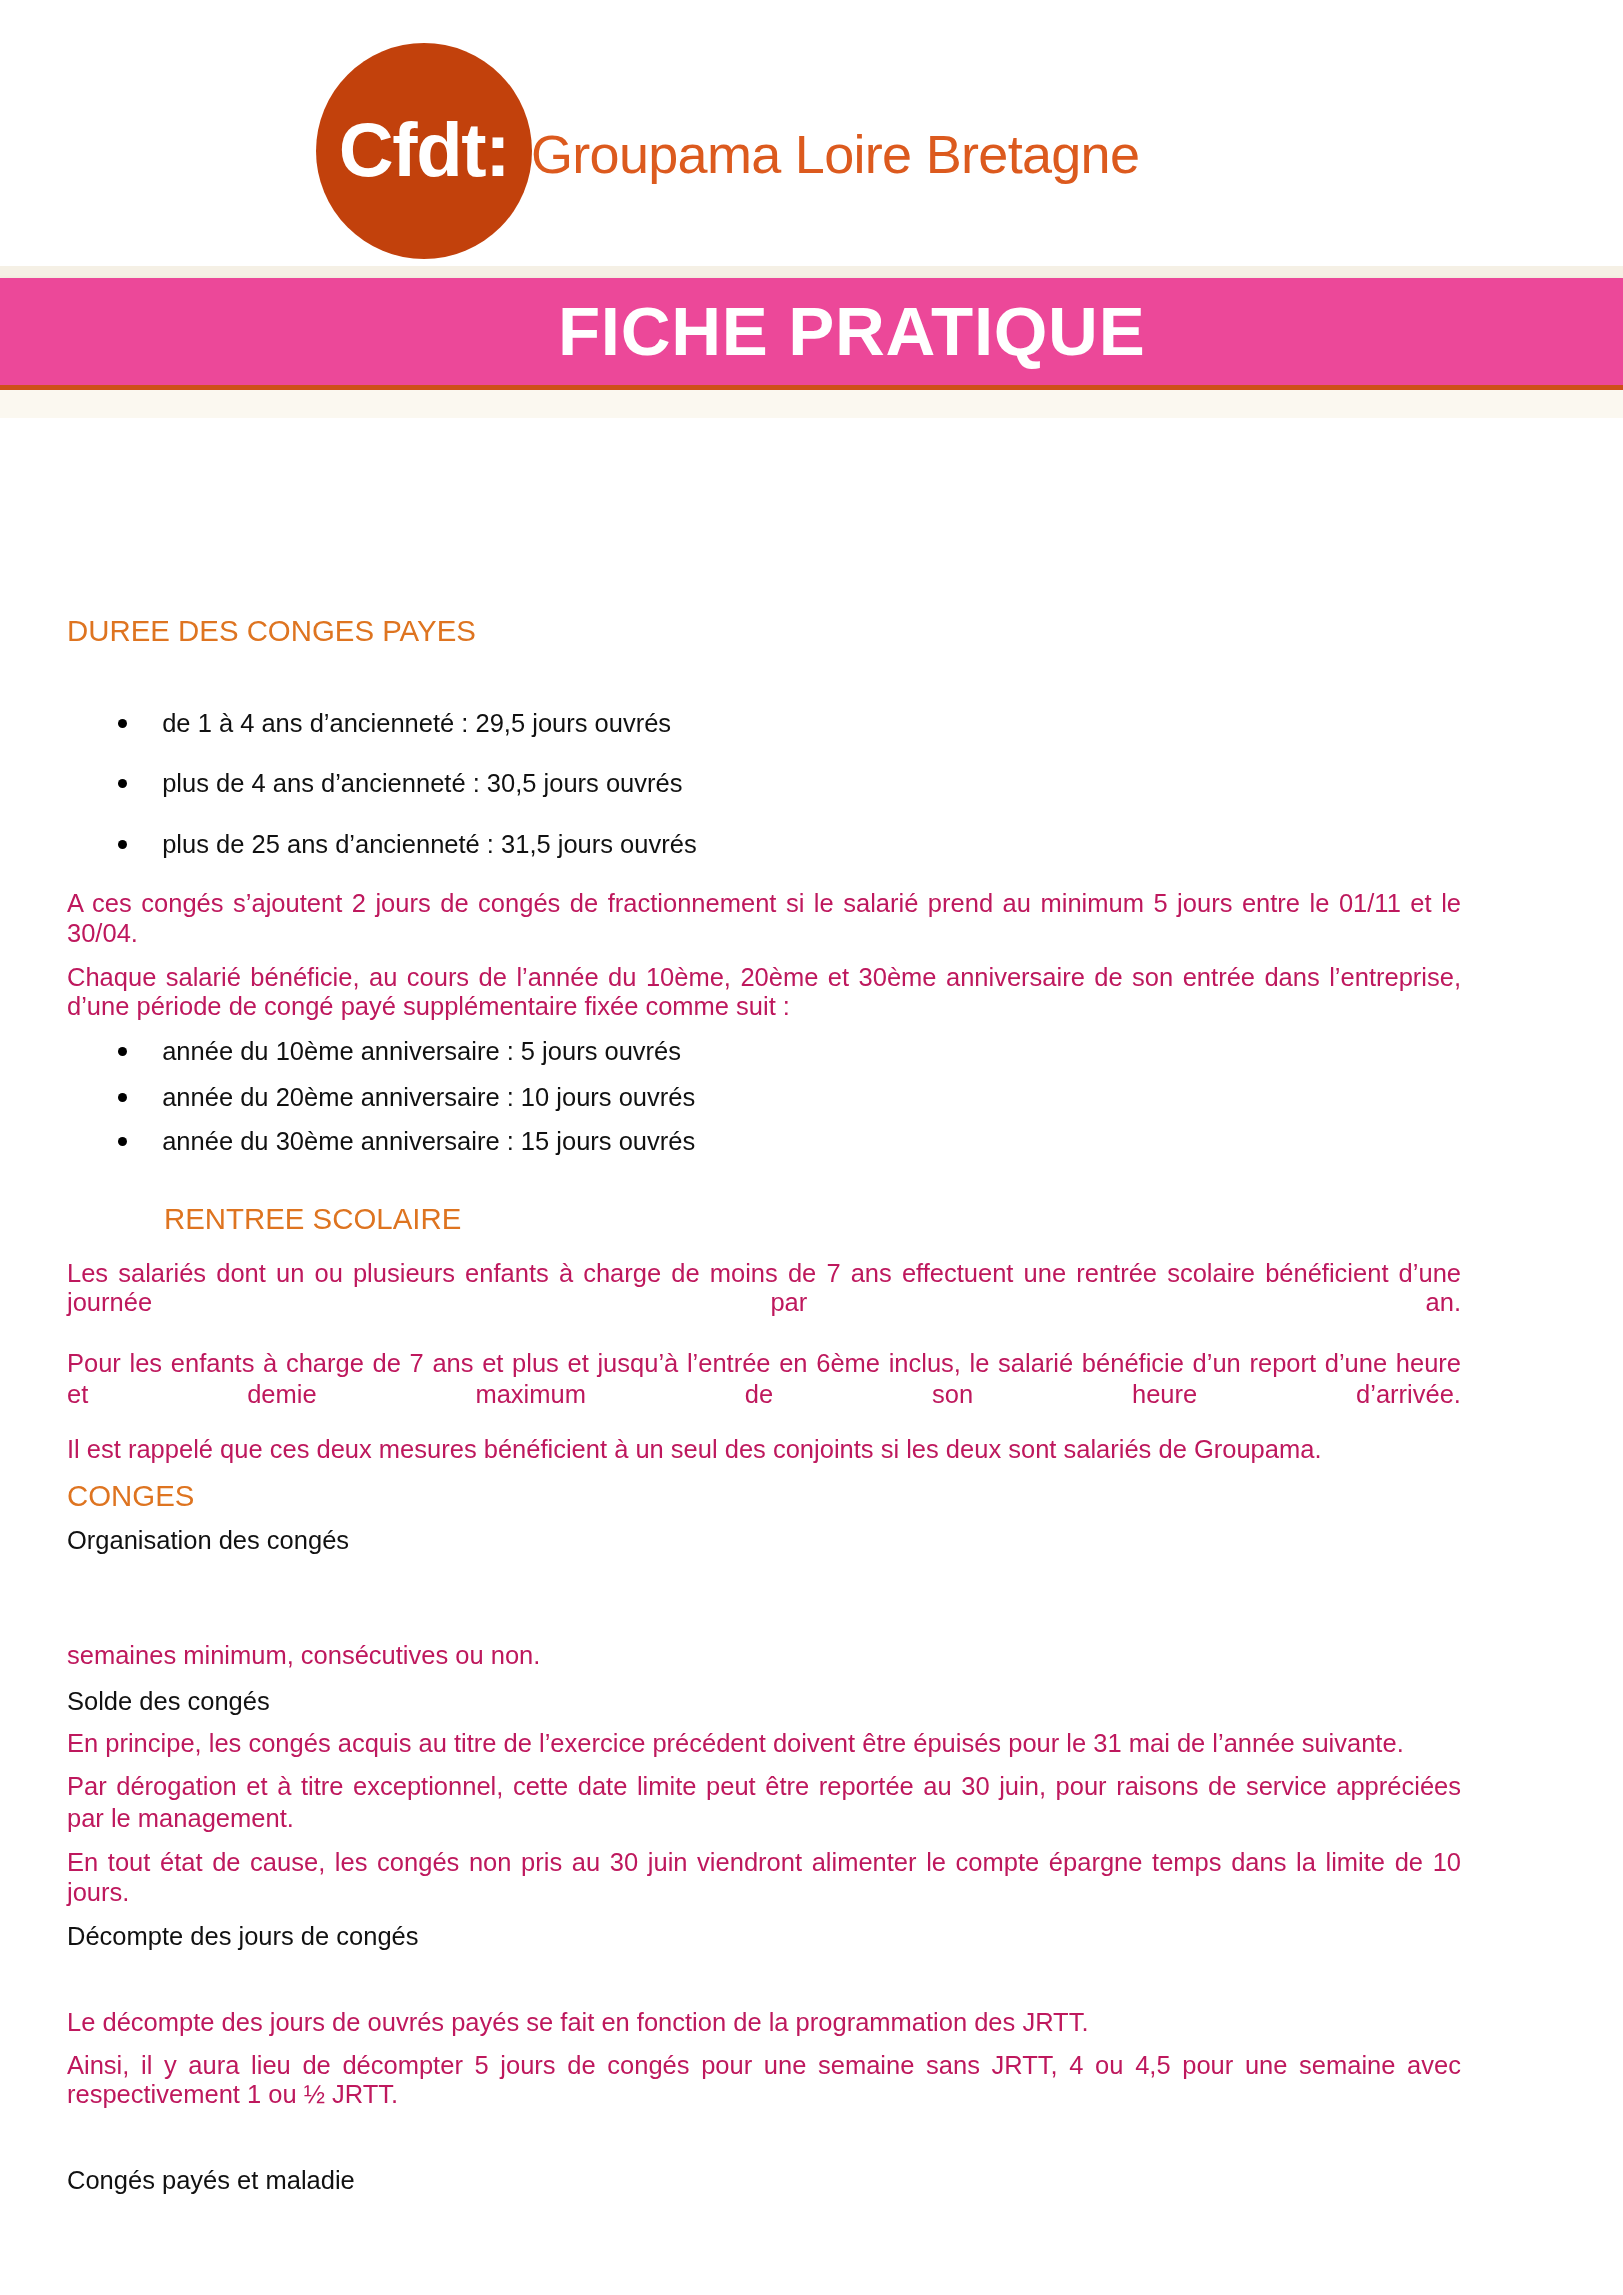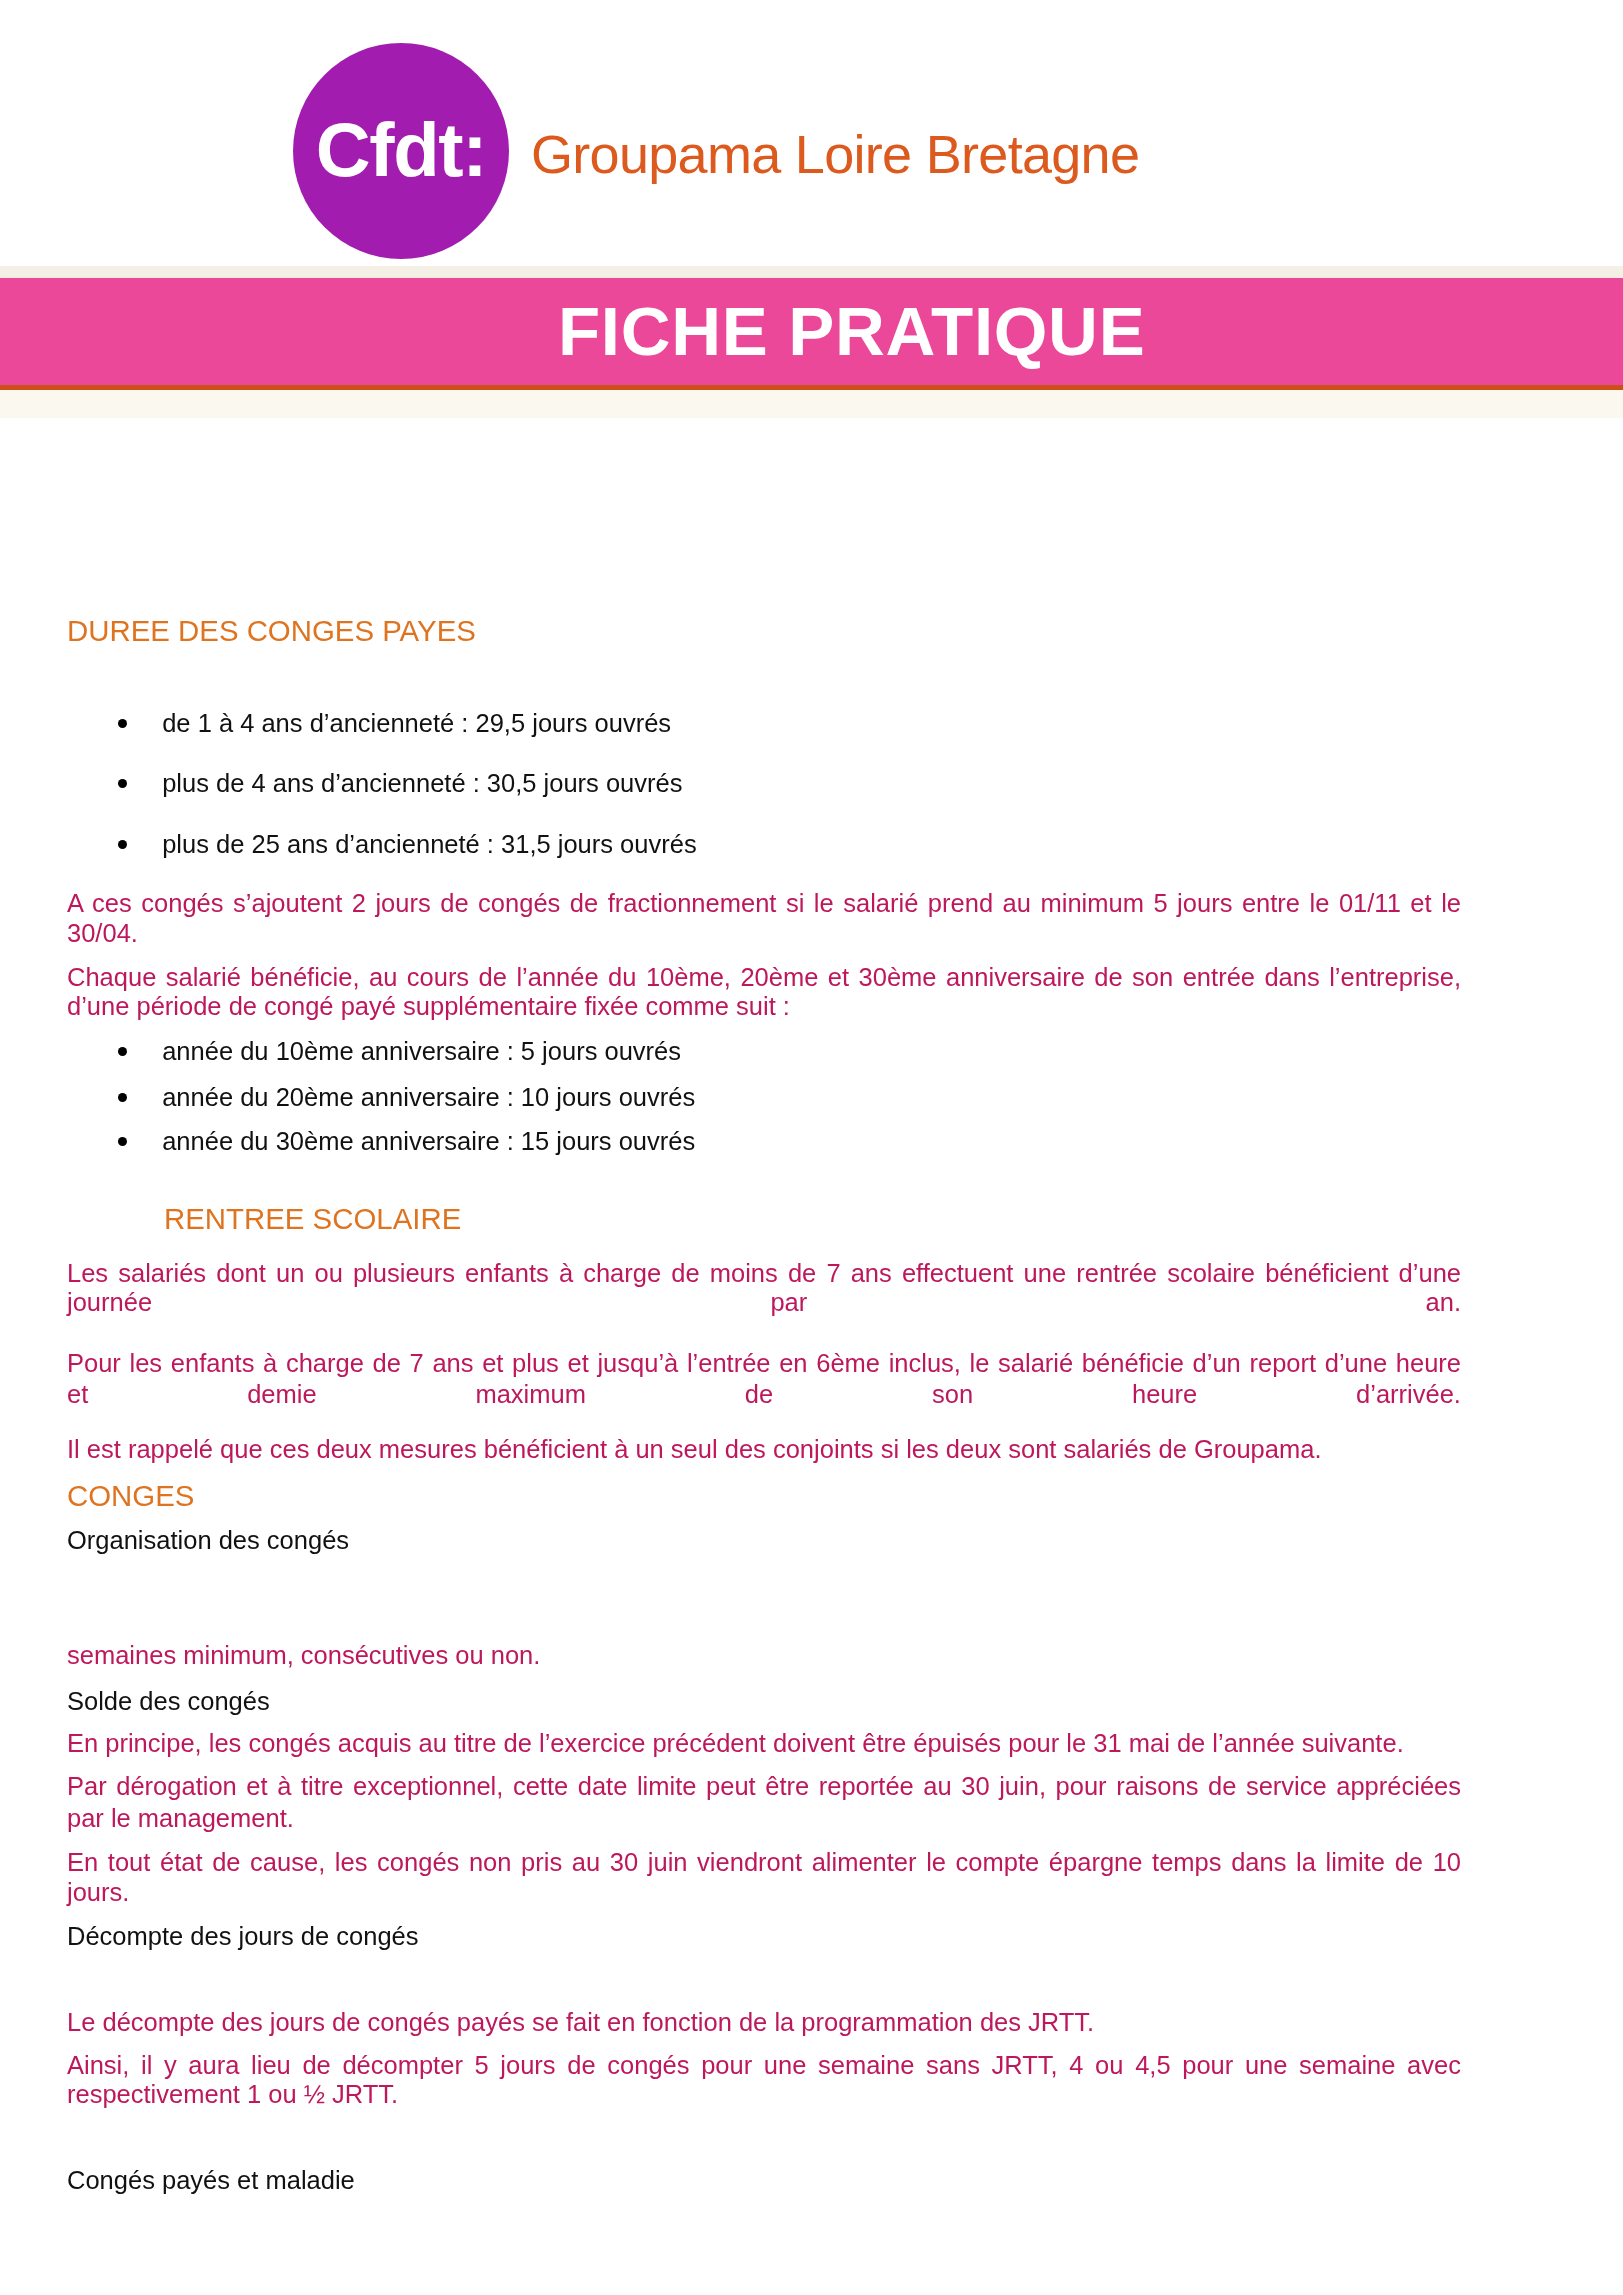--- a/index.html
+++ b/index.html
@@ -5,23 +5,23 @@
   html,body{margin:0;padding:0;background:#e8e8e8;}
   .page{
     position:relative;
     width:1623px;height:2295px;
     background:#ffffff;
     font-family:"Liberation Sans","DejaVu Sans",sans-serif;
     overflow:hidden;
   }
   
   .logo-circle{
-    position:absolute;left:293px;top:43px;
+    position:absolute;left:316px;top:43px;
     width:216px;height:216px;border-radius:50%;
-    background:#a21caf;
+    background:#c2410c;
   }
   .logo-text{
     position:absolute;left:0;top:69px;width:216px;
     text-align:center;
     color:#ffffff;font-weight:bold;font-size:76px;line-height:1;
     letter-spacing:-1.3px;
   }
   .brand{
     position:absolute;left:531px;top:127px;
     color:#DC5A1E;font-weight:normal;font-size:54px;line-height:1;
@@ -158,20 +158,20 @@
   <div class="ln" style="top:1640px">semaines minimum, consécutives ou non.</div>
 
   <div class="sub-bold" style="top:1686px">Solde des congés</div>
   <div class="ln" style="top:1728px">En principe, les congés acquis au titre de l’exercice précédent doivent être épuisés pour le 31 mai de l’année suivante.</div>
   <div class="ln fill" style="top:1771px">Par dérogation et à titre exceptionnel, cette date limite peut être reportée au 30 juin, pour raisons de service appréciées</div>
   <div class="ln" style="top:1803px">par le management.</div>
   <div class="ln fill" style="top:1847px">En tout état de cause, les congés non pris au 30 juin viendront alimenter le compte épargne temps dans la limite de 10</div>
   <div class="ln" style="top:1877px">jours.</div>
 
   <div class="sub-bold" style="top:1921px">Décompte des jours de congés</div>
-  <div class="ln" style="top:2007px">Le décompte des jours de congés payés se fait en fonction de la programmation des JRTT.</div>
+  <div class="ln" style="top:2007px">Le décompte des jours de ouvrés payés se fait en fonction de la programmation des JRTT.</div>
   <div class="ln fill" style="top:2050px">Ainsi, il y aura lieu de décompter 5 jours de congés pour une semaine sans JRTT, 4 ou 4,5 pour une semaine avec</div>
   <div class="ln" style="top:2079px">respectivement 1 ou ½ JRTT.</div>
 
   <div class="sub-bold" style="top:2165px">Congés payés et maladie</div>
 
 </div>
 
 
 </body></html>

